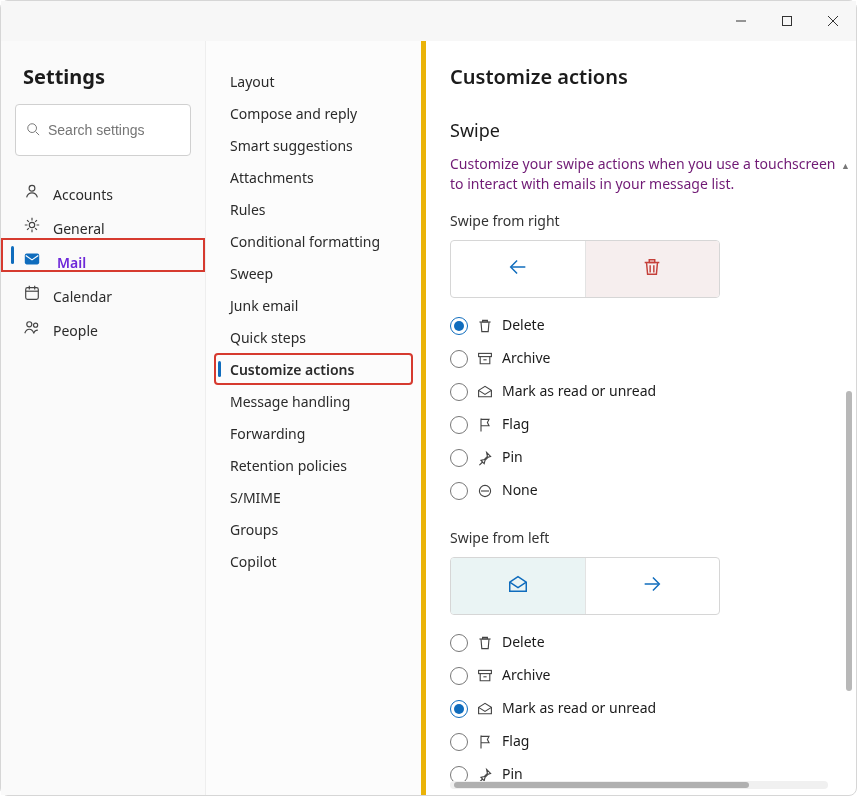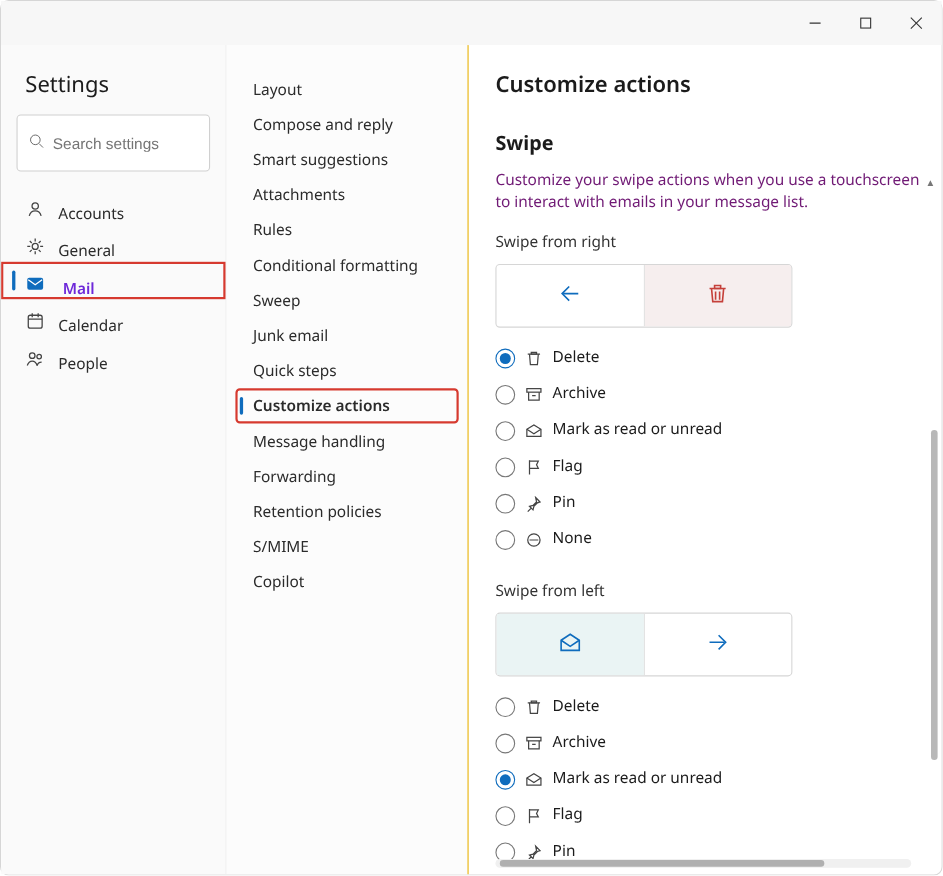--- a/index.html
+++ b/index.html
@@ -48,21 +48,21 @@
 .sidebar {
   width: 205px;
   background: #fafafa;
   border-right: 1px solid #eee;
   padding: 18px 0 0 0;
   display: flex;
   flex-direction: column;
 }
 .sidebar h1 {
   font-size: 20px;
-  font-weight: 400;
+  font-weight: 700;
   padding: 4px 22px 14px 22px;
 }
 .search-wrap {
   margin: 0 14px 10px 14px;
   border: 1px solid #d0d0d0;
   border-radius: 4px;
   background: #fff;
   display: flex;
   align-items: center;
   height: 52px;
@@ -107,21 +107,21 @@
 .navitem.active svg { stroke: #0f6cbd; fill: #0f6cbd; }
 .highlight-red {
   outline: 2px solid #d63a2f;
   outline-offset: -2px;
 }
 
 
 .subnav {
   width: 220px;
   background: #fcfcfc;
-  border-right: 1px solid #eab308;
+  border-right: 5px solid #eab308;
   padding-top: 24px;
 }
 .subitem {
   display: flex;
   align-items: center;
   height: 32px;
   padding: 0 16px;
   margin: 0 8px;
   color: #2b2b2b;
   border-radius: 4px;
@@ -148,21 +148,21 @@
   padding: 22px 20px 20px 24px;
   position: relative;
 }
 .main h2 {
   font-size: 20px;
   font-weight: 600;
   margin-bottom: 28px;
 }
 .section-h {
   font-size: 18px;
-  font-weight: 700;
+  font-weight: 400;
   margin-bottom: 12px;
 }
 .section-desc {
   color: #701a75;
   font-size: 14px;
   line-height: 1.4;
   margin-bottom: 18px;
 }
 .subhead {
   font-size: 14px;
@@ -392,20 +392,23 @@
       <div class="subitem">
           <span>Forwarding</span>
         </div>
       <div class="subitem">
           <span>Retention policies</span>
         </div>
       <div class="subitem">
           <span>S/MIME</span>
         </div>
       <div class="subitem">
+          <span>Groups</span>
+        </div>
+      <div class="subitem">
           <span>Copilot</span>
         </div>
     </div>
 
     <div class="main">
       <span class="caret-up">▲</span>
       <h2>Customize actions</h2>
 
       <div class="section-h">Swipe</div>
       <div class="section-desc">Customize your swipe actions when you use a touchscreen to interact with emails in your message list.</div>

